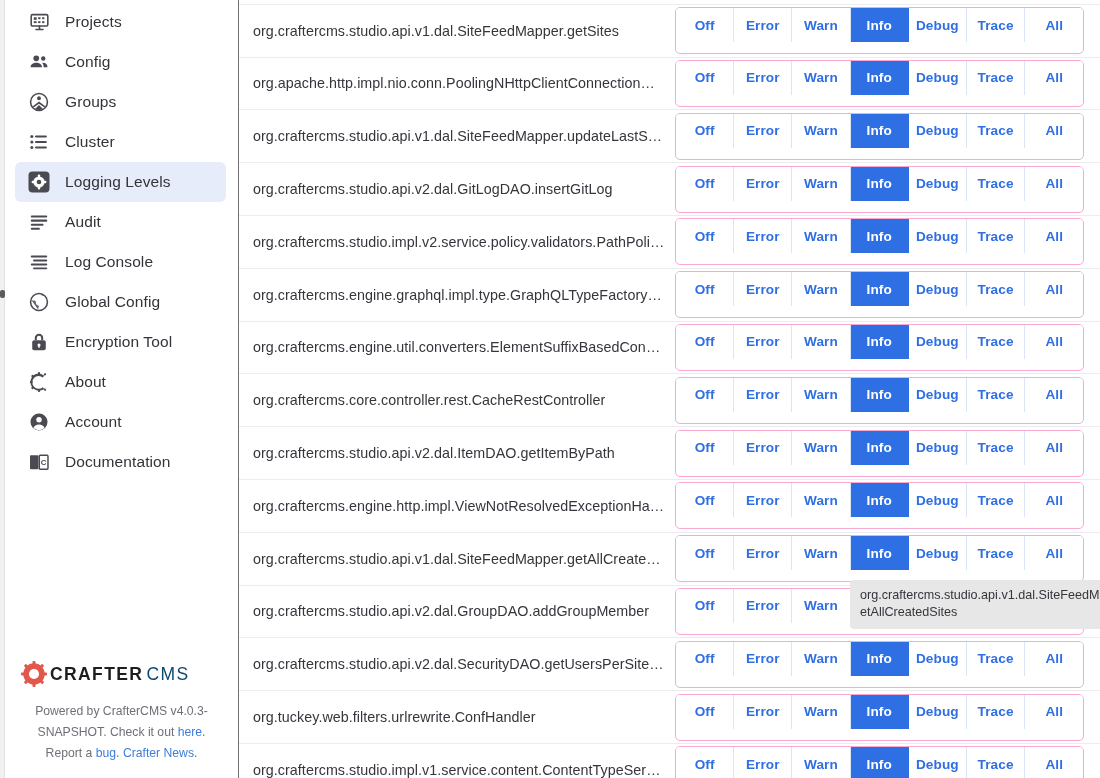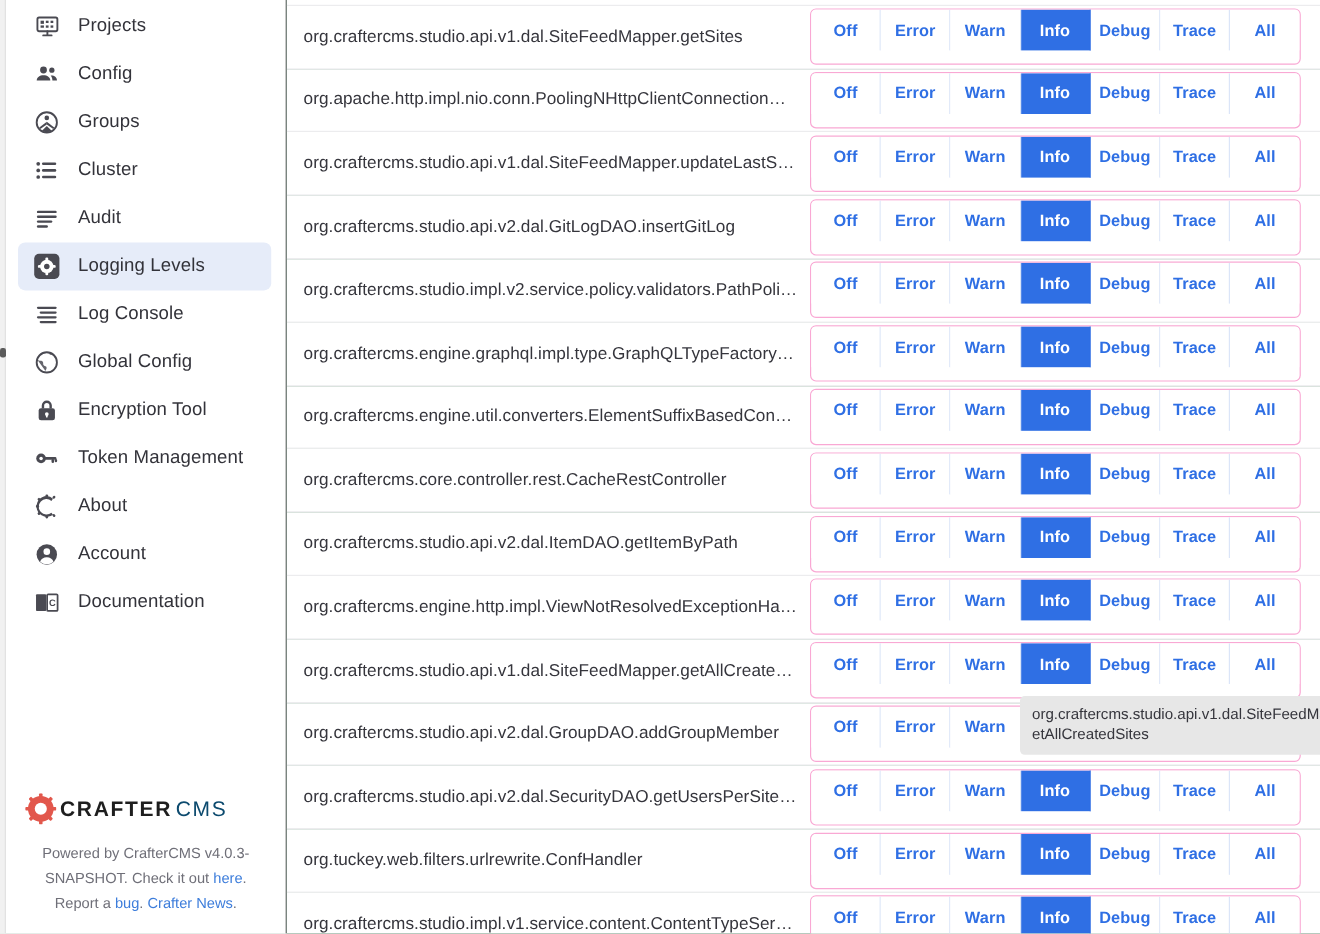--- a/index.html
+++ b/index.html
@@ -114,21 +114,21 @@
   .footer-text a {
     color: #3d7ddb;
     text-decoration: none;
   }
 
   
   .main {
     position: relative;
     flex: 1 1 auto;
     height: 778px;
-    background: #14532d;
+    background: #22c55e;
     overflow: hidden;
   }
   .table {
     position: absolute;
     top: -48px;              
     left: 0; right: 0;
   }
   .row {
     display: flex;
     align-items: center;
@@ -256,31 +256,20 @@
               <circle cx="4.2" cy="6" r="1.7"></circle>
               <rect x="7.6" y="4.8" width="13" height="2.4" rx="1.2"></rect>
               <circle cx="4.2" cy="12" r="1.7"></circle>
               <rect x="7.6" y="10.8" width="13" height="2.4" rx="1.2"></rect>
               <circle cx="4.2" cy="18" r="1.7"></circle>
               <rect x="7.6" y="16.8" width="13" height="2.4" rx="1.2"></rect>
             </svg>
           </span>
           <span class="nav-label">Cluster</span>
         </div>
-        <div class="nav-item">
-          <span class="nav-icon">
-            <svg width="22" height="22" viewBox="0 0 24 24" fill="currentColor">
-              <rect x="3" y="5" width="18" height="2.2" rx="1.1"></rect>
-              <rect x="3" y="9.4" width="18" height="2.2" rx="1.1"></rect>
-              <rect x="3" y="13.8" width="14" height="2.2" rx="1.1"></rect>
-              <rect x="3" y="18.2" width="10" height="2.2" rx="1.1"></rect>
-            </svg>
-          </span>
-          <span class="nav-label">Audit</span>
-        </div>
         <div class="nav-item active">
           <span class="nav-icon">
             <svg width="24" height="24" viewBox="0 0 24 24">
               <rect x="1.5" y="1.5" width="21" height="21" rx="4" fill="#4a4a52"></rect>
               <g fill="#ffffff">
                 <circle cx="12" cy="12" r="5.6"></circle>
               </g>
               <circle cx="12" cy="12" r="2.3" fill="#4a4a52"></circle>
               <g fill="#ffffff">
                 <rect x="10.8" y="4.6" width="2.4" height="3" rx="1"></rect>
@@ -288,20 +277,31 @@
                 <rect x="4.6" y="10.8" width="3" height="2.4" rx="1"></rect>
                 <rect x="16.4" y="10.8" width="3" height="2.4" rx="1"></rect>
               </g>
             </svg>
           </span>
           <span class="nav-label">Logging Levels</span>
         </div>
         <div class="nav-item">
           <span class="nav-icon">
             <svg width="22" height="22" viewBox="0 0 24 24" fill="currentColor">
+              <rect x="3" y="5" width="18" height="2.2" rx="1.1"></rect>
+              <rect x="3" y="9.4" width="18" height="2.2" rx="1.1"></rect>
+              <rect x="3" y="13.8" width="14" height="2.2" rx="1.1"></rect>
+              <rect x="3" y="18.2" width="10" height="2.2" rx="1.1"></rect>
+            </svg>
+          </span>
+          <span class="nav-label">Audit</span>
+        </div>
+        <div class="nav-item">
+          <span class="nav-icon">
+            <svg width="22" height="22" viewBox="0 0 24 24" fill="currentColor">
               <rect x="3" y="5" width="18" height="2.1" rx="1.05"></rect>
               <rect x="5.5" y="9.3" width="15.5" height="2.1" rx="1.05"></rect>
               <rect x="3" y="13.6" width="18" height="2.1" rx="1.05"></rect>
               <rect x="5.5" y="17.9" width="15.5" height="2.1" rx="1.05"></rect>
             </svg>
           </span>
           <span class="nav-label">Log Console</span>
         </div>
         <div class="nav-item">
           <span class="nav-icon">
@@ -316,32 +316,20 @@
         <div class="nav-item">
           <span class="nav-icon">
             <svg width="22" height="22" viewBox="0 0 24 24" fill="currentColor">
               <path d="M7.4 10.2V7.6a4.6 4.6 0 0 1 9.2 0v2.6h-2.2V7.6a2.4 2.4 0 0 0-4.8 0v2.6z"></path>
               <rect x="4.6" y="10" width="14.8" height="11" rx="2.2"></rect>
               <circle cx="12" cy="15.3" r="1.7" fill="#ffffff"></circle>
               <rect x="11.2" y="15.3" width="1.6" height="3.2" rx=".8" fill="#ffffff"></rect>
             </svg>
           </span>
           <span class="nav-label">Encryption Tool</span>
-        </div>
-        <div class="nav-item">
-          <span class="nav-icon">
-            <svg width="22" height="22" viewBox="0 0 24 24" fill="currentColor">
-              <circle cx="6.8" cy="12" r="4.4"></circle>
-              <circle cx="6.8" cy="12" r="1.6" fill="#ffffff"></circle>
-              <rect x="9.8" y="10.7" width="11" height="2.6" rx="1.2"></rect>
-              <rect x="16.3" y="12.6" width="2.3" height="3.6" rx="1.1"></rect>
-              <rect x="19.2" y="12.6" width="2.2" height="2.8" rx="1.1"></rect>
-            </svg>
-          </span>
-          <span class="nav-label">Token Management</span>
         </div>
         <div class="nav-item">
           <span class="nav-icon">
             <svg width="22" height="22" viewBox="0 0 24 24" fill="currentColor">
               <path d="M12 2.6a9.4 9.4 0 1 0 5.6 17l-1.4-1.9A7 7 0 1 1 16.2 7l1.4-1.9A9.35 9.35 0 0 0 12 2.6z"></path>
               <rect x="10.8" y="1.1" width="2.4" height="3" rx="1"></rect>
               <rect x="2.1" y="10.8" width="3" height="2.4" rx="1"></rect>
               <rect x="10.8" y="19.9" width="2.4" height="3" rx="1"></rect>
               <rect x="3.9" y="4.2" width="2.4" height="3" rx="1" transform="rotate(-45 5.1 5.7)"></rect>
               <rect x="3.9" y="16.8" width="2.4" height="3" rx="1" transform="rotate(45 5.1 18.3)"></rect>

